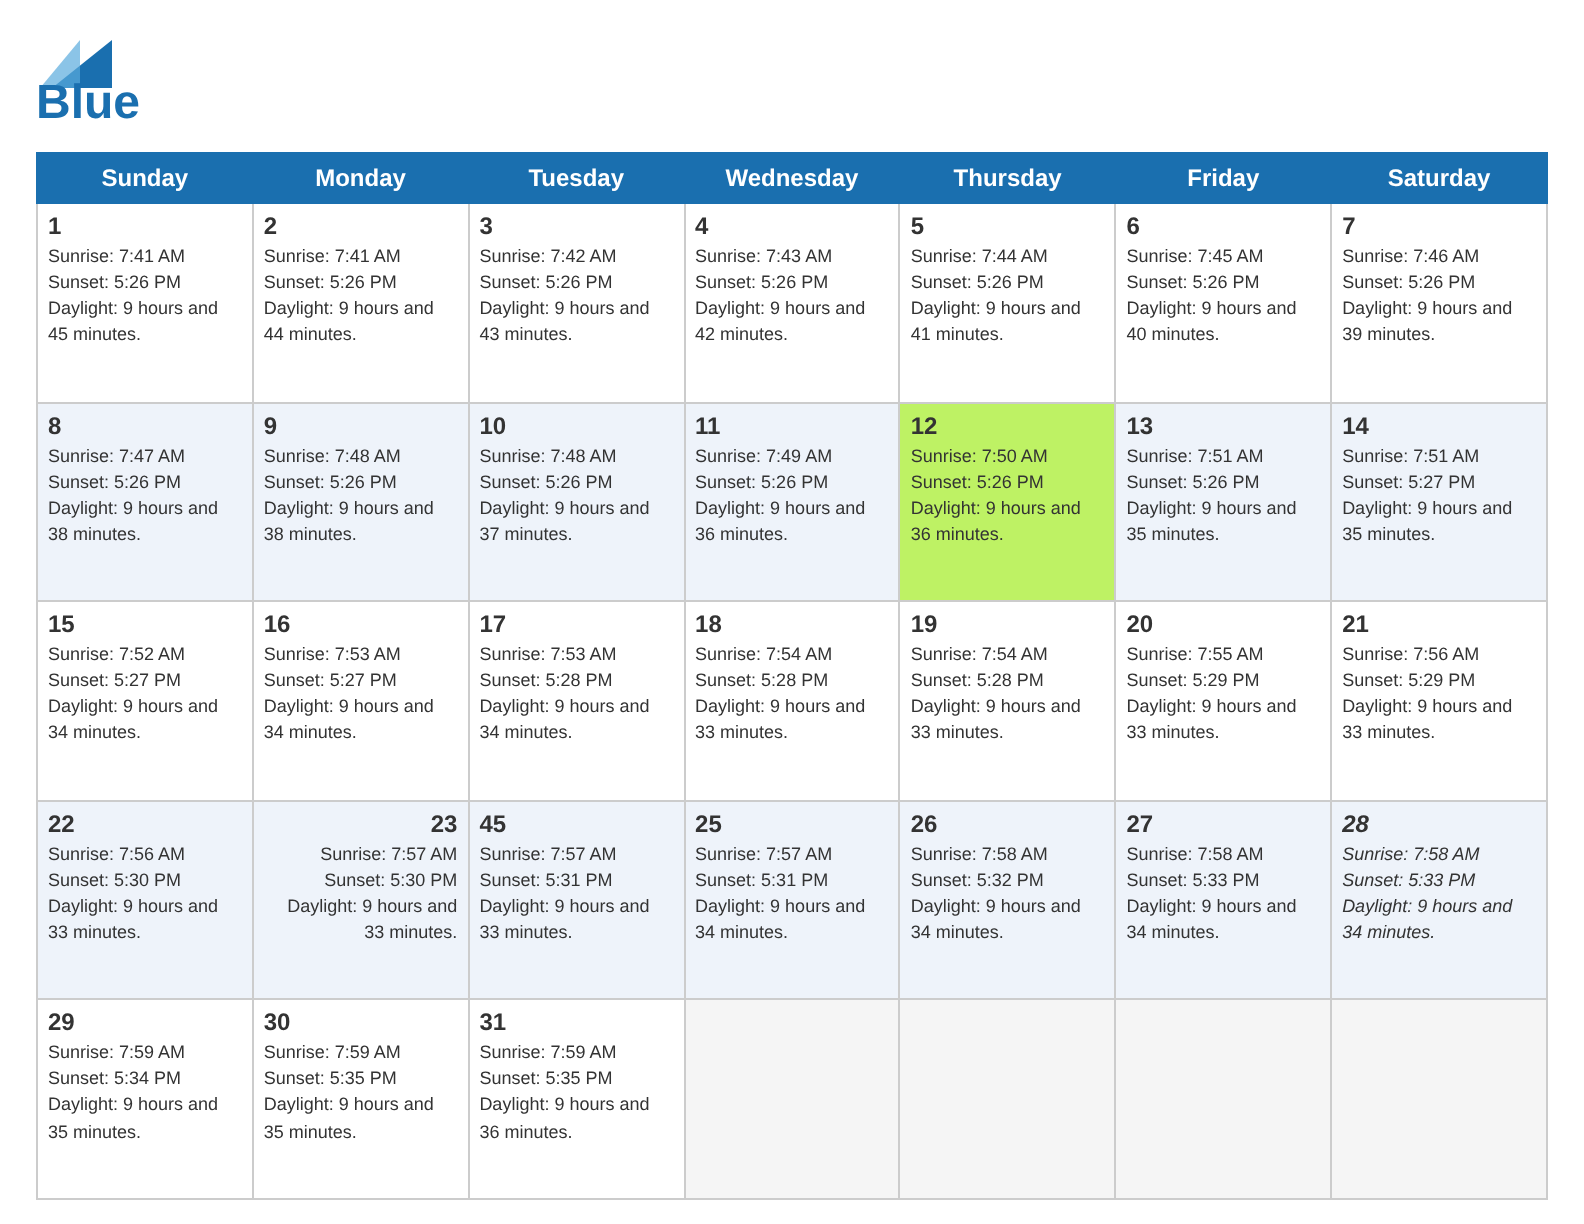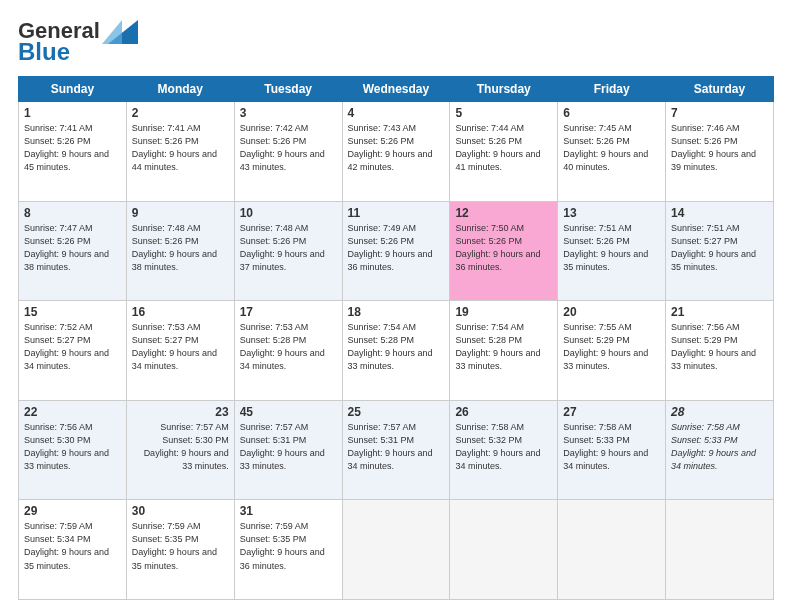--- a/index.html
+++ b/index.html
@@ -83,21 +83,20 @@
       color: #333;
     }
   </style>
 </head>
 <body>
 
 <div class="page">
   <div class="header">
     <div class="logo">
       <div style="display:flex;align-items:center;">
-        <span style="font-size:22px;font-weight:bold;color:#333;">General</span>
         <svg width="36" height="28" viewBox="0 0 36 28" style="margin-left:2px;margin-top:-2px;">
           <polygon points="6,28 36,4 36,28" fill="#1a6faf"></polygon>
           <polygon points="0,28 20,4 20,28" fill="#5aabdd" opacity="0.7"></polygon>
         </svg>
       </div>
       <span style="font-size:24px;font-weight:bold;color:#1a6faf;margin-top:-6px;display:block;">Blue</span>
     </div>
     <div class="title-block">
       <div class="month-title"></div>
       <div class="location"></div>
@@ -157,21 +156,21 @@
             <div class="day-info">Sunrise: 7:48 AM<br>Sunset: 5:26 PM<br>Daylight: 9 hours and 38 minutes.</div>
           </td>
           <td style="background: rgb(238, 243, 250);">
             <span class="day-num">10</span>
             <div class="day-info">Sunrise: 7:48 AM<br>Sunset: 5:26 PM<br>Daylight: 9 hours and 37 minutes.</div>
           </td>
           <td style="background: rgb(238, 243, 250);">
             <span class="day-num">11</span>
             <div class="day-info">Sunrise: 7:49 AM<br>Sunset: 5:26 PM<br>Daylight: 9 hours and 36 minutes.</div>
           </td>
-          <td style="background: #f9a8d4;">
+          <td style="background: #bef264;">
             <span class="day-num">12</span>
             <div class="day-info">Sunrise: 7:50 AM<br>Sunset: 5:26 PM<br>Daylight: 9 hours and 36 minutes.</div>
           </td>
           <td style="background: rgb(238, 243, 250);">
             <span class="day-num">13</span>
             <div class="day-info">Sunrise: 7:51 AM<br>Sunset: 5:26 PM<br>Daylight: 9 hours and 35 minutes.</div>
           </td>
           <td style="background: rgb(238, 243, 250);">
             <span class="day-num">14</span>
             <div class="day-info">Sunrise: 7:51 AM<br>Sunset: 5:27 PM<br>Daylight: 9 hours and 35 minutes.</div>

